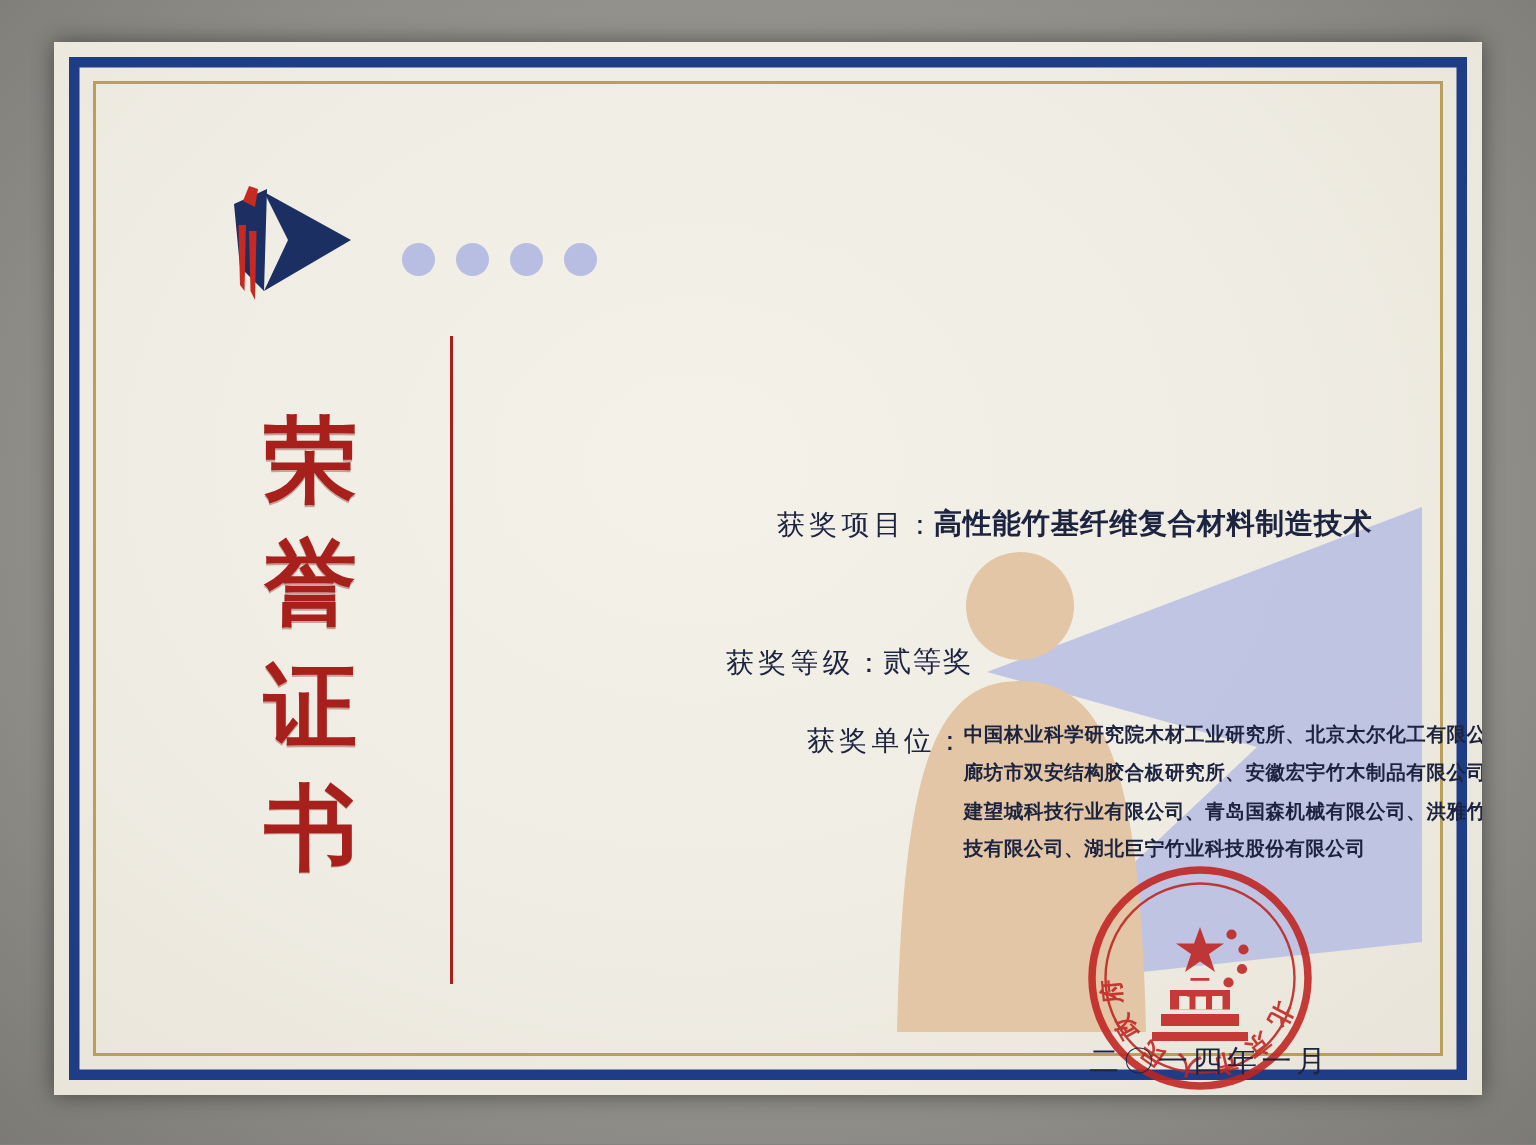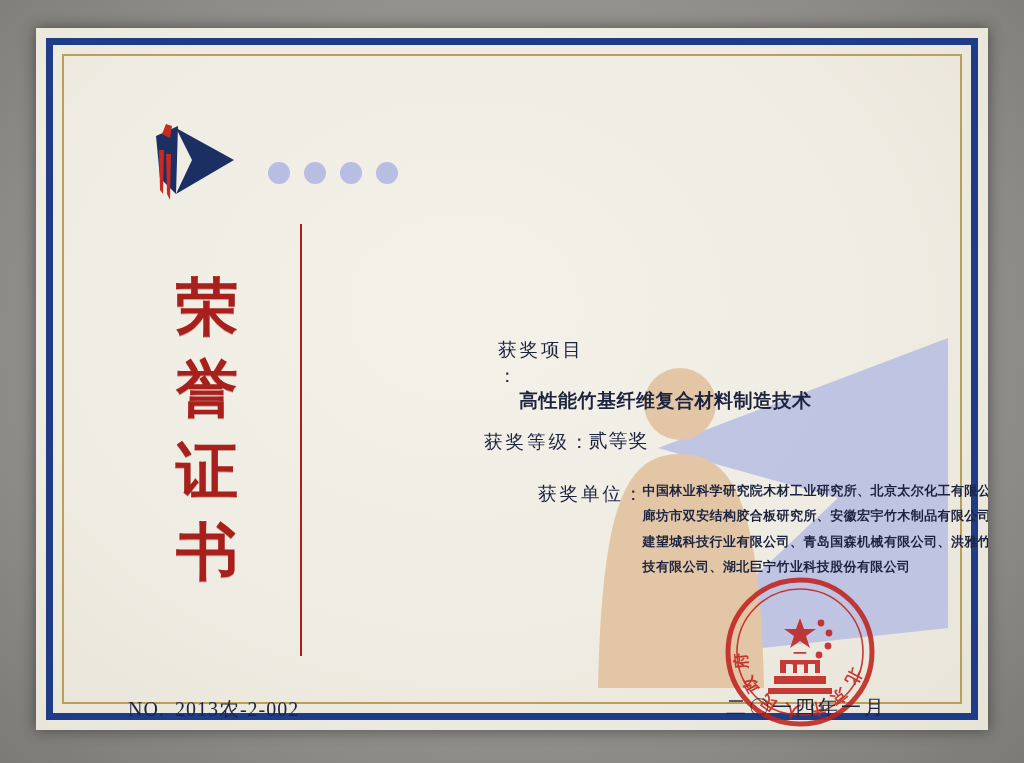--- a/index.html
+++ b/index.html
@@ -171,26 +171,25 @@
     font-family: "DejaVu Serif", serif;
     font-size: 18.5px;
     color: #1d2440;
     padding-top: 1px;
   }
   .field-value {
     font-family: "DejaVu Serif", serif;
     color: #1d2440;
   }
 
-  #row-project { left: 462px; top: 308px; width: 470px; flex-direction: column; }
+  #row-project { left: 482px; top: 308px; width: 470px; }
   #row-project .field-value {
     font-size: 19px;
     font-weight: bold;
     letter-spacing: 0.5px;
-    margin-left: 21px;
   }
 
   #row-level { left: 448px; top: 400px; width: 470px; }
   #row-level .field-value {
     font-size: 19px;
     font-weight: normal;
     letter-spacing: 1px;
   }
 
   #row-units { left: 462px; top: 450px; width: 480px; margin-left: 40px; }
@@ -320,20 +319,17 @@
 
         <defs>
           <path id="sealArc" d="M 76,76 m -54,0 a 54,54 0 1,1 108,0" transform="rotate(185 76 76)"></path>
         </defs>
         <text font-family="DejaVu Serif, serif" font-size="16" fill="#c0231f" font-weight="bold" letter-spacing="7">
           <textPath href="#sealArc" startOffset="6%">北京市人民政府</textPath>
         </text>
       </g>
     </svg>
 
-    <div id="serial">
-      <span class="no-label">NO.</span><span>2013农-2-002</span>
-    </div>
 
     <div id="date-line">二〇一四年一月</div>
 
   </div>
 </div>
 
 </body></html>

